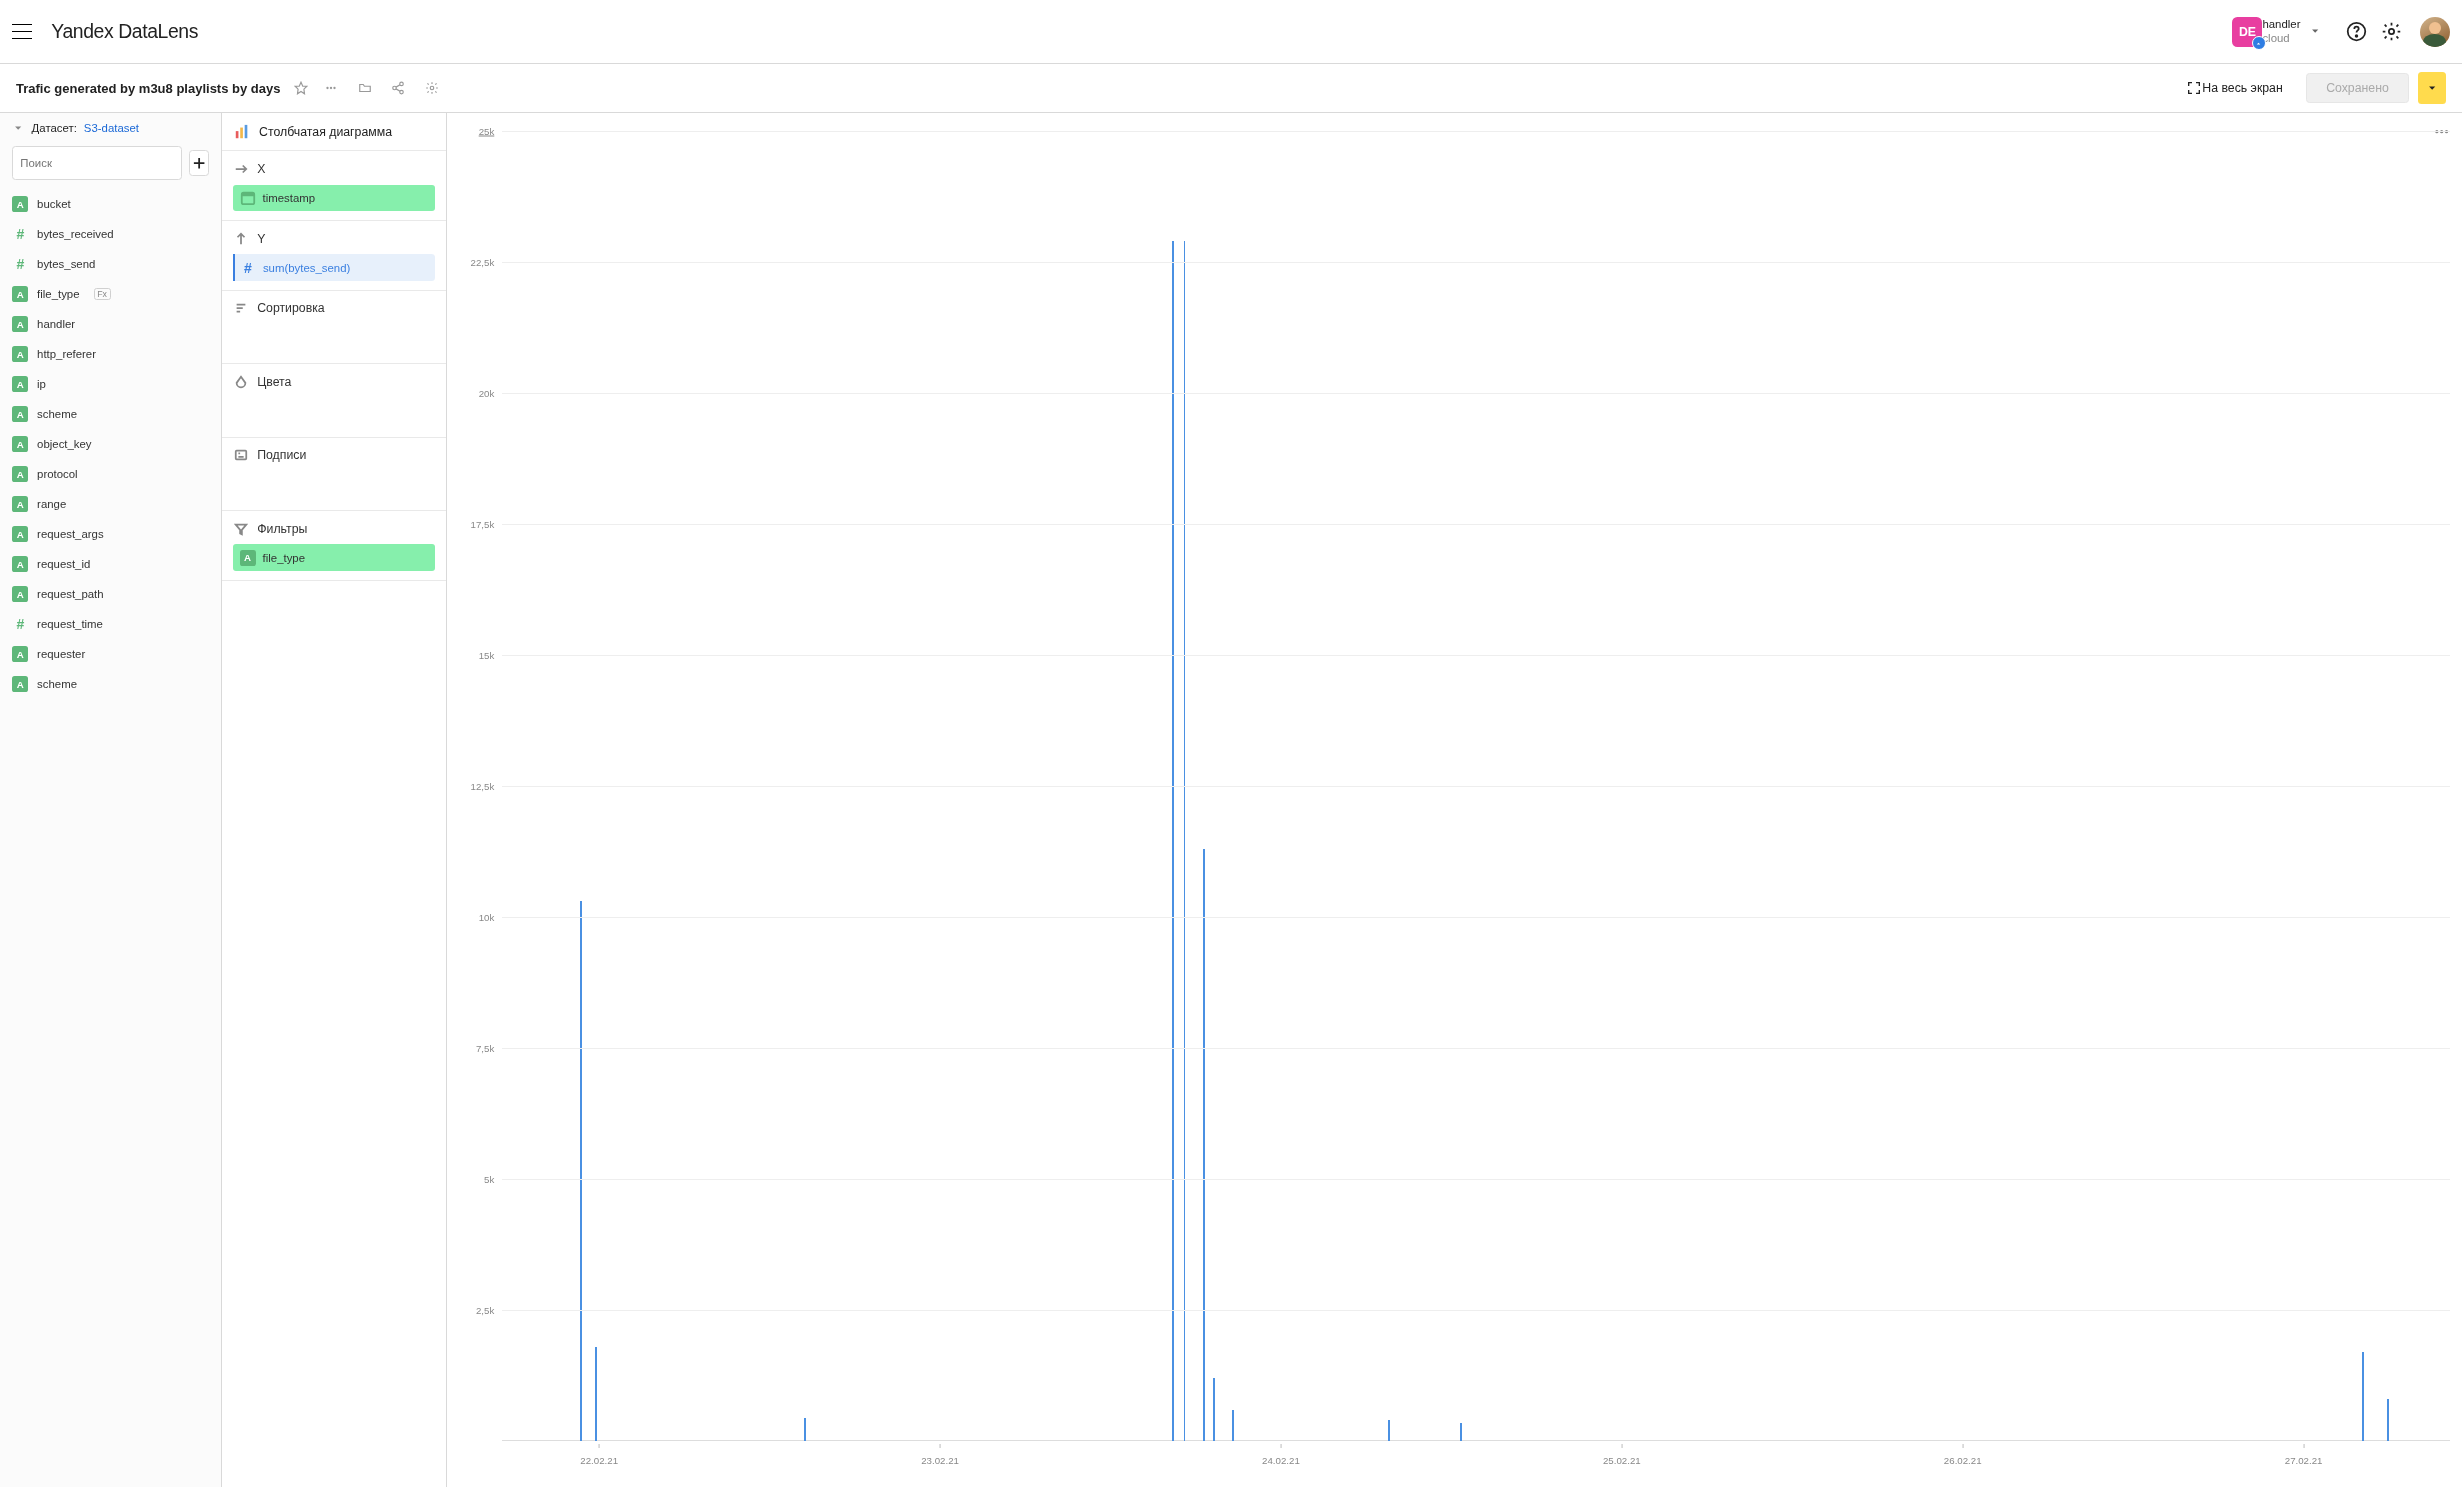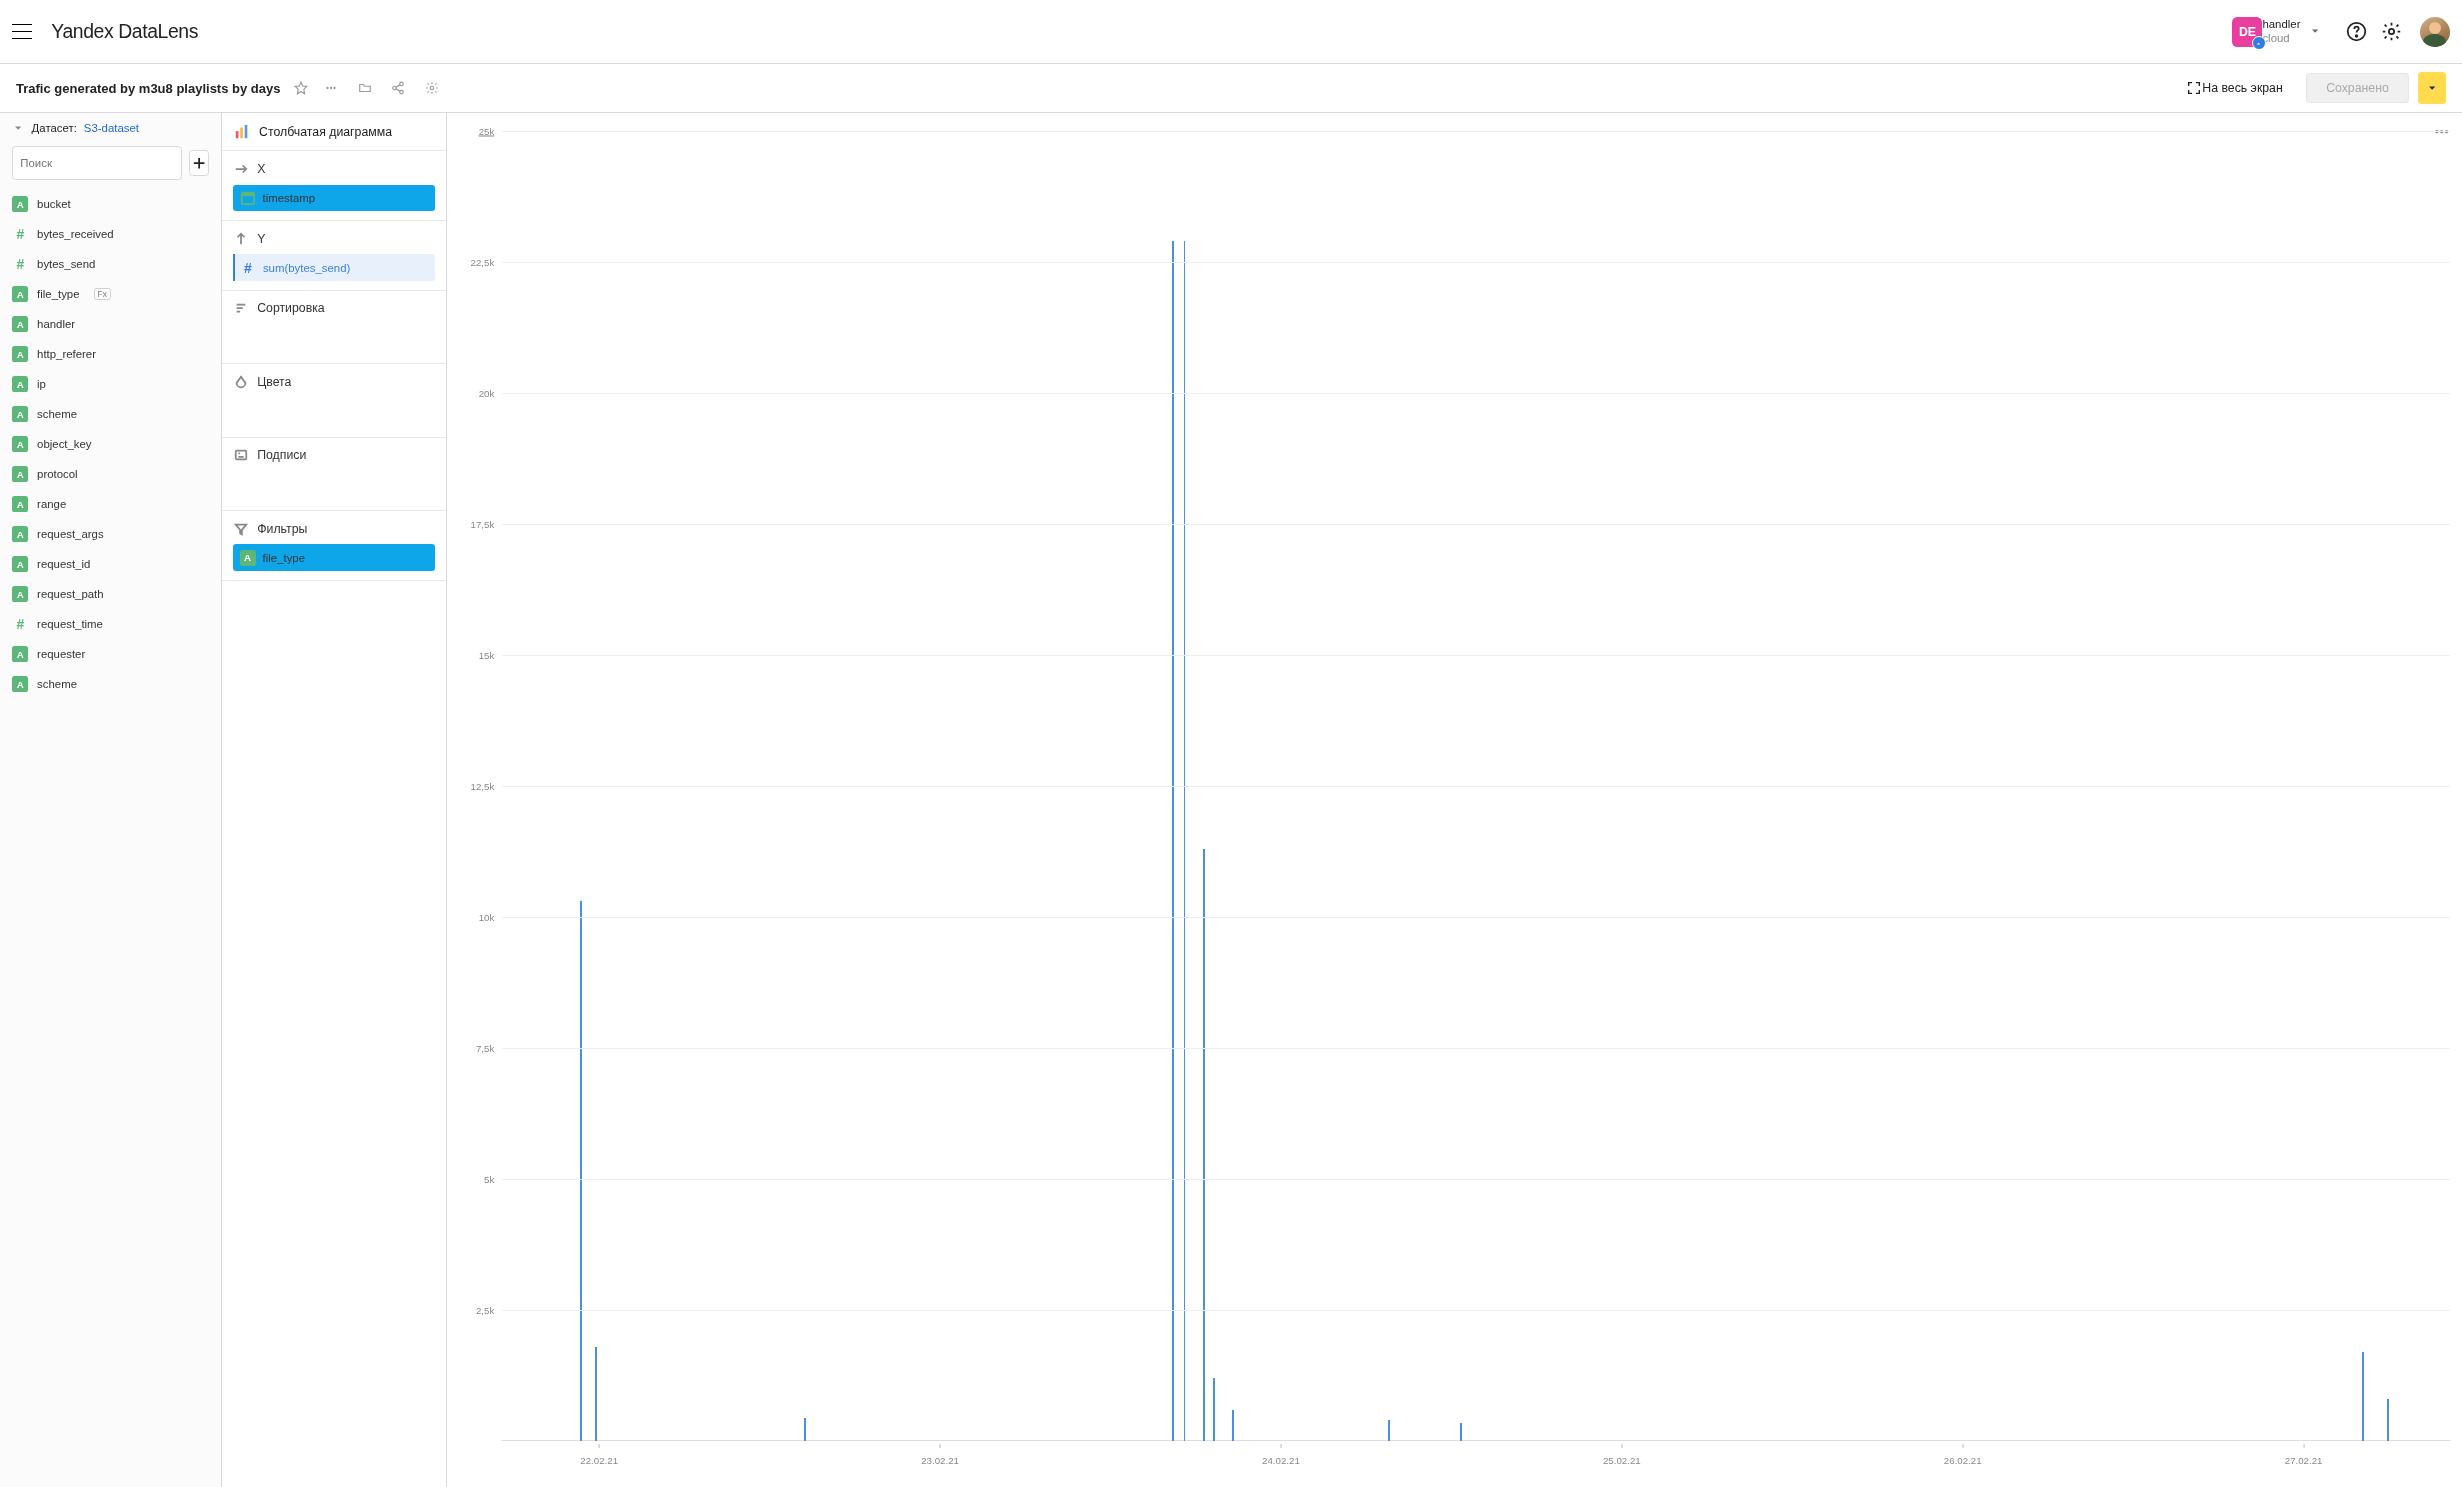--- a/index.html
+++ b/index.html
@@ -91,21 +91,21 @@
   
   .viztype { display:flex; align-items:center; gap:8.8px; padding:10.6px 12.3px; border-bottom:0.9px solid #e9e9e9;}
   .viztype .baricon{width:16px;height:16px;}
   .viztype .lbl{font-size:12.3px;color:#222;}
   .section { border-bottom:0.9px solid #e9e9e9; padding: 8.8px 10.6px;}
   .shead { display:flex;align-items:center; gap:8.8px; color:#555; padding:1.8px 1.8px 7px;}
   .shead svg { width:14px;height:14px; color:#888;}
   .slabel { font-size:12.3px; color:#333;}
   .chip {
     display:flex; align-items:center; gap:7px;
-    background:#0ea5e9; border-radius:3px;
+    background:#86efac; border-radius:3px;
     padding:5.3px 7px; margin-top:1.8px;
   }
   .chip.measure { background:#e7f0fb; border-left:2.6px solid #3a7fe0; border-radius:0 3.5px 3.5px 0; padding-left:5.3px;}
   .chip .ctext { color:#333; font-size:11.4px;}
   .chip .measure-txt { color:#3a7fe0;}
   .droparea { min-height:32px; }
   .scroll-hint { width:4.4px; background:#d6d6d6; border-radius:2.6px; position:absolute; right:1.8px; top:132px; height:361px; }
 
   
   .chart-head { display:flex; justify-content:flex-end; padding:8.8px 10.6px;}

